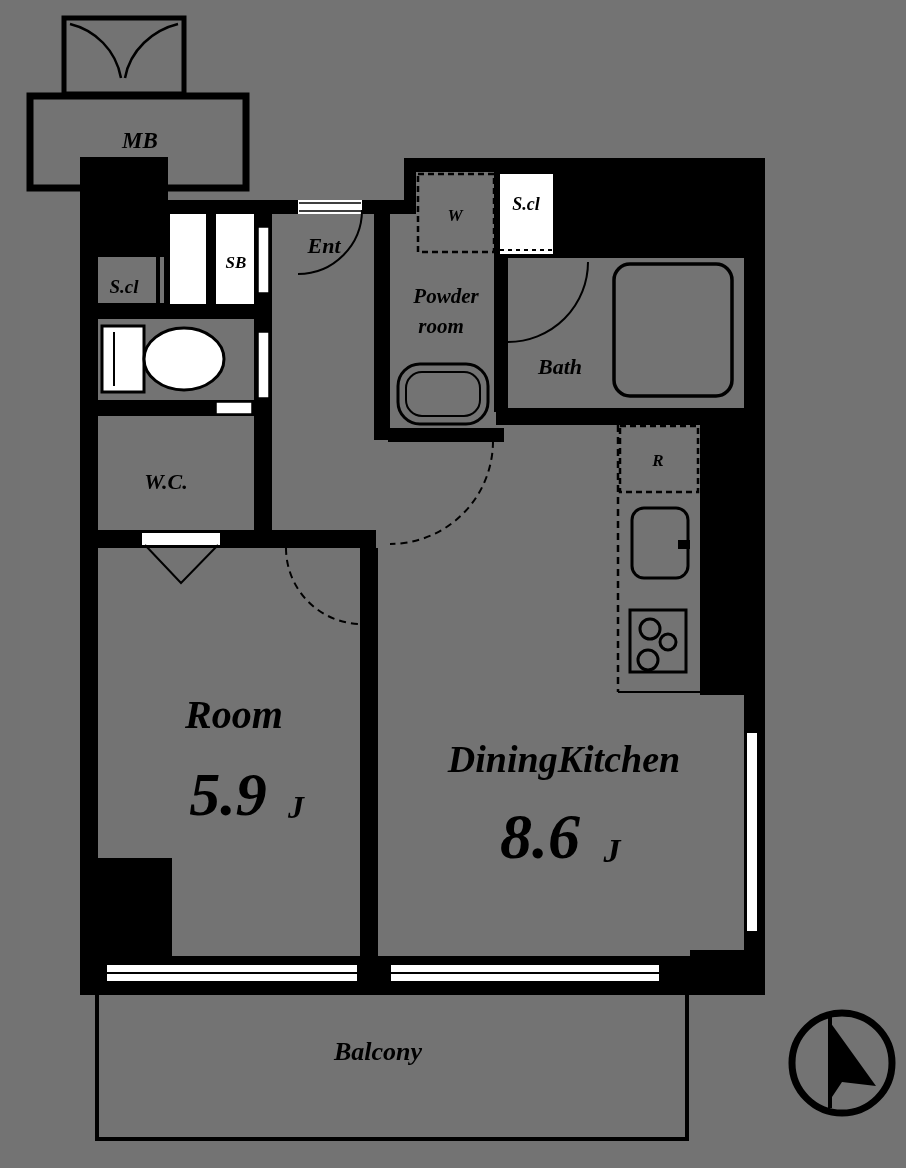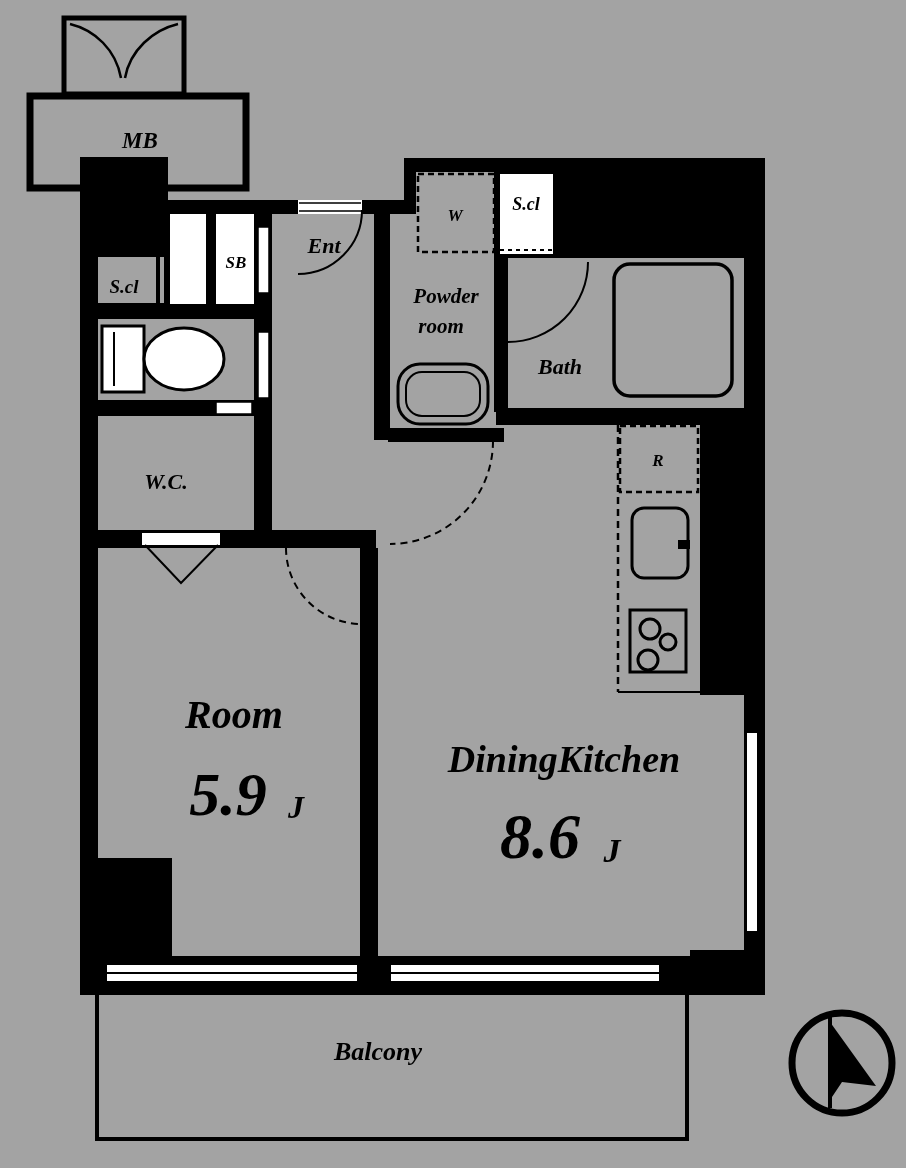--- a/index.html
+++ b/index.html
@@ -1,16 +1,16 @@
 <!DOCTYPE html>
 <html><head>
 <meta charset="utf-8">
 <style>
   html,body{margin:0;padding:0;background:#ffffff;}
-  .stage{position:relative;width:906px;height:1168px;background:#a3a3a3;overflow:hidden;
+  .stage{position:relative;width:906px;height:1168px;background:#737373;overflow:hidden;
          font-family:"Liberation Serif", serif;text-align:right;}
   svg{display:block}
   text{font-family:"Liberation Serif", serif;font-style:italic;fill:#000;}
   .lbl{font-weight:bold;}
 </style>
 </head>
 <body>
 
 <div class="stage">
 <svg width="906" height="1168" viewBox="0 0 906 1168">

